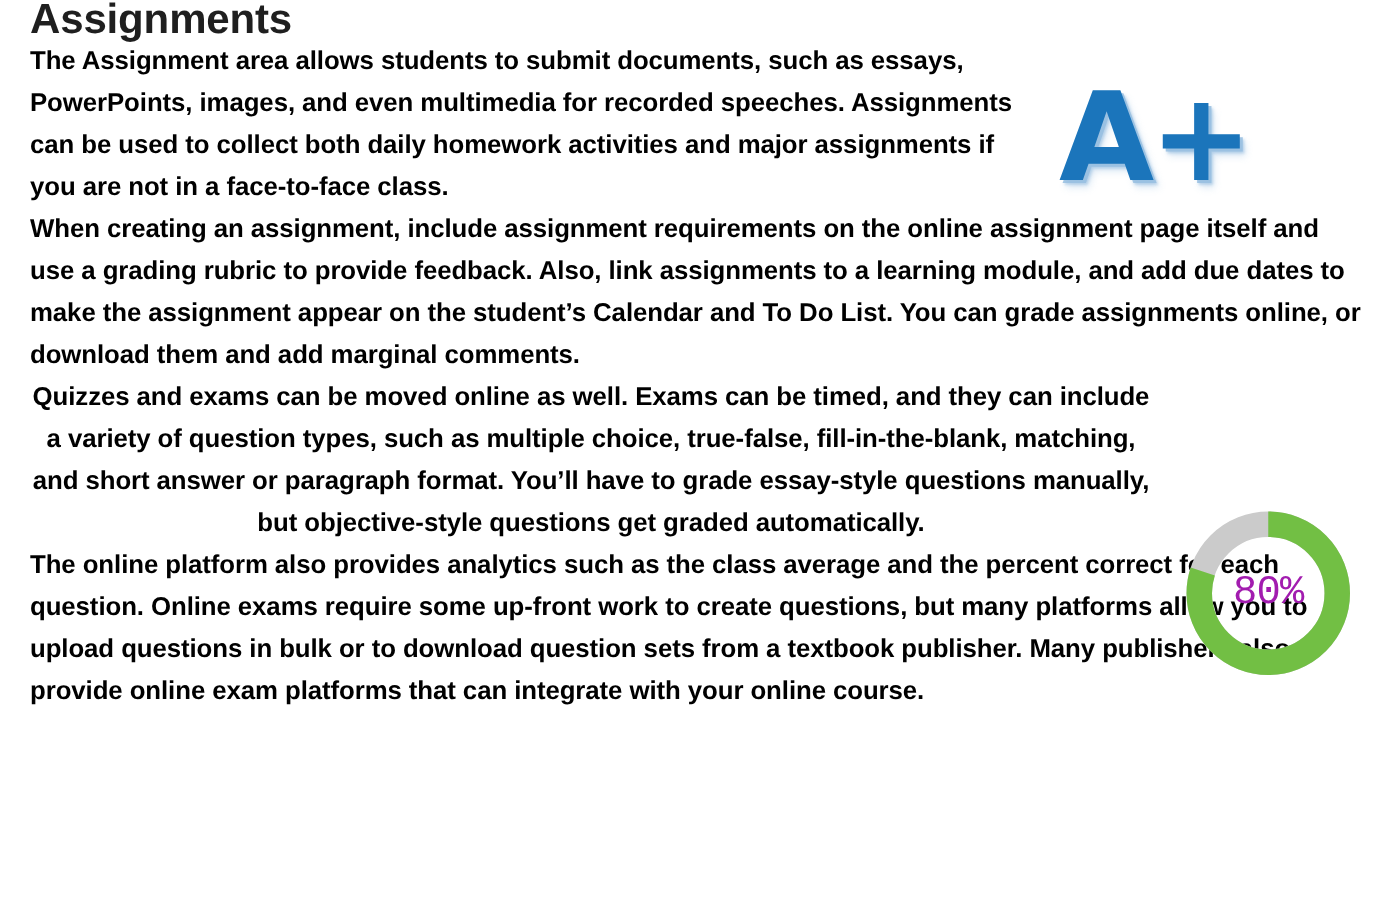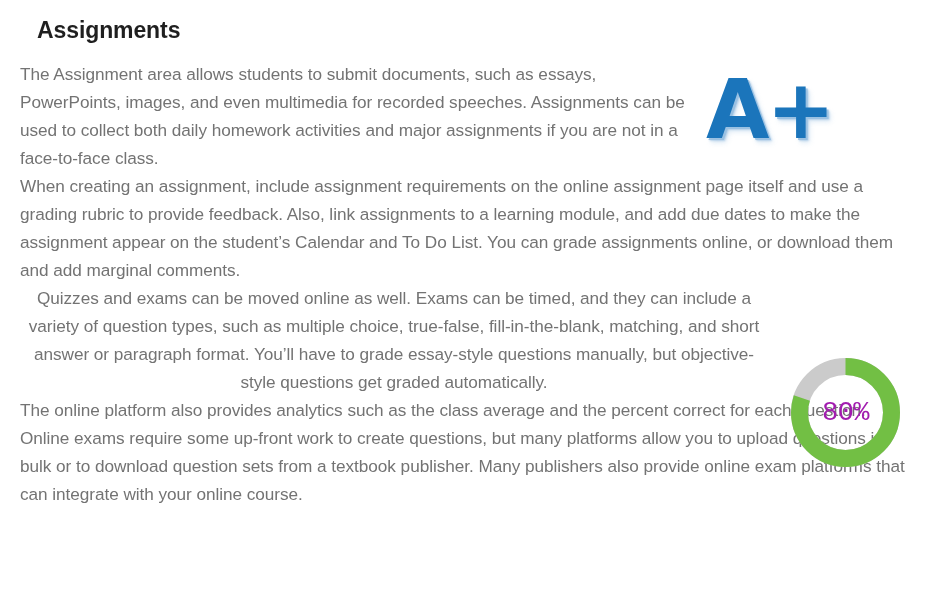--- a/index.html
+++ b/index.html
@@ -20,39 +20,40 @@
   .page {
     position: relative;
     width: 929px;
     height: 609px;
     box-sizing: border-box;
     padding: 0 20px 0 20px;
   }
 
   
   h2.section-heading {
-    font-size: 23px;
+    font-size: 28px;
     line-height: 26px;
     font-weight: bold;
     letter-spacing: -0.1px;
     color: #1f1f1f;
-    margin: 17px;
+    margin: 0;
     padding: 0;
   }
   .heading-assignments { padding-top: 4px; }
   .heading-quizzes     { padding-top: 9px; }
 
   
   p.body-text {
     font-size: 17.2px;
     line-height: 28px;
     margin: 0;
     padding: 0;
-    color: #737373;
+    color: #000000;
     letter-spacing: -0.05px;
+    font-weight: bold;
   }
   .gap-above   { margin-top: 14px; }
   .gap-above-s { margin-top: 13px; }
 
   
   .col-narrow-a { width: 665px; }
   .col-narrow-q { width: 748px; text-align: center; }
   .col-full     { width: 889px; }
 
   

